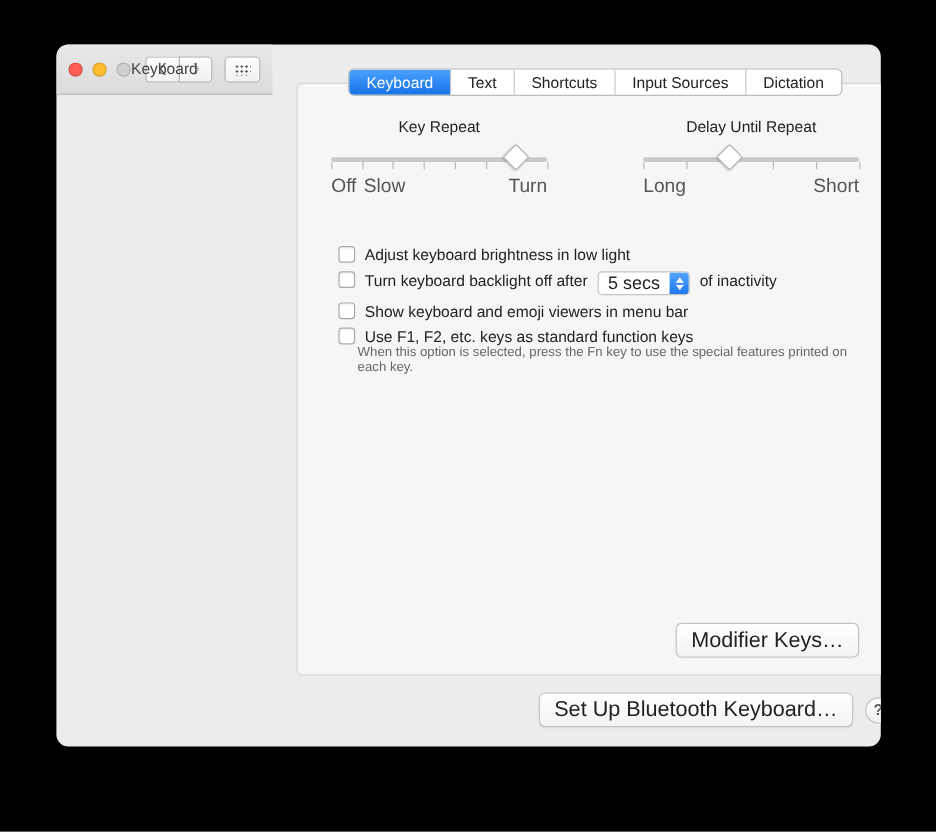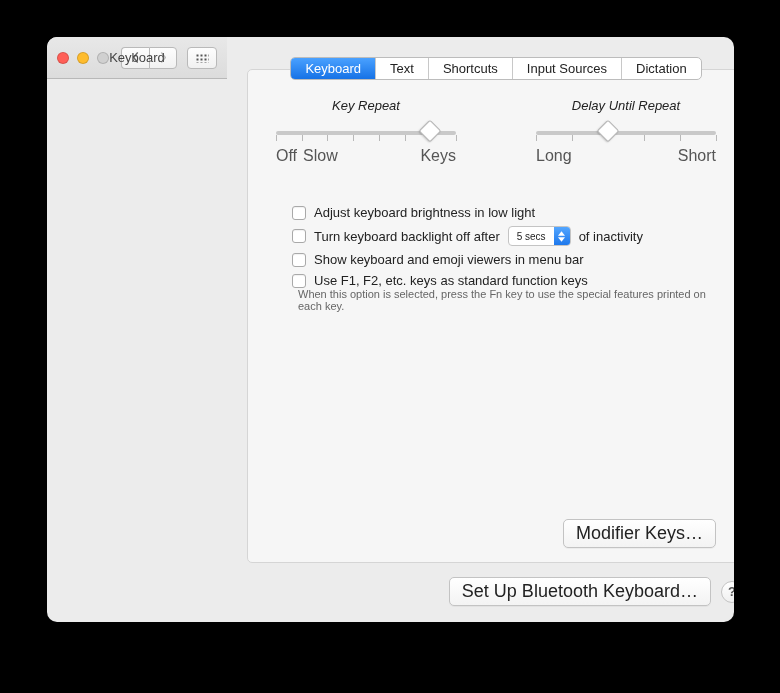--- a/index.html
+++ b/index.html
@@ -116,21 +116,21 @@
     position: relative;
   }
   .sliders-row {
     display: flex;
     gap: 80px;
     justify-content: center;
     margin-bottom: 28px;
   }
   .slider-col { width: 180px; }
   .slider-col .label {
-    text-align: center; font-size: 13px; margin-bottom: 8px; font-style: italic;
+    text-align: center; font-size: 13px; margin-bottom: 8px;
   }
   .slider-track {
     position: relative; height: 24px;
   }
   .rail {
     position: absolute; left: 0; right: 0; top: 10px;
     height: 4px; background: #c9c9c9; border-radius: 2px;
   }
   .tick {
     position: absolute; top: 14px; width: 1px; height: 6px; background: #b8b8b8;
@@ -141,32 +141,32 @@
     transform: translateX(-50%) rotate(45deg);
     box-shadow: 0 1px 2px rgba(0,0,0,0.2), inset 0 0 0 0.5px rgba(0,0,0,0.03);
   }
   .slider-bot {
     display: flex; justify-content: space-between;
     font-size: 16px; color: #555; margin-top: 2px;
   }
   .slider-bot .pair { display: flex; gap: 6px; }
 
   .options { margin-top: 6px; }
-  .opt { display: flex; align-items: center; gap: 8px; margin: 6px 16px; flex-wrap: wrap; }
+  .opt { display: flex; gap: 8px; margin: 6px 6px; flex-wrap: wrap; }
   .chk {
     width: 14px; height: 14px; border: 1px solid #a9a9a9;
     border-radius: 3px; background: #fff; flex-shrink: 0;
     box-shadow: inset 0 1px 1px rgba(0,0,0,0.06);
   }
   .dropdown {
     display: inline-flex; align-items: center;
     border: 1px solid #c4c4c4; border-radius: 4px;
     overflow: hidden; height: 20px; background: #fff;
   }
-  .dropdown .val { padding: 0 8px; font-size: 10px; }
+  .dropdown .val { padding: 0 8px; font-size: 15px; }
   .dropdown .arrows {
     width: 16px; height: 100%;
     background: linear-gradient(#53a6ff,#1e78ec);
     display: flex; flex-direction: column; align-items: center; justify-content: center;
     gap: 1px;
   }
   .dropdown .arrows svg { width: 7px; height: 5px; fill: #fff; }
   .hint {
     font-size: 11px; color: #666; margin-left: 22px; margin-top: -2px;
   }
@@ -249,21 +249,21 @@
               <div class="tick" style="left: 71.4286%;"></div>
               <div class="tick" style="left: 85.7143%;"></div>
               <div class="tick" style="left: 100%;"></div>
               <div class="knob" style="left: 85.7143%;"></div>
             </div>
           <div class="slider-bot">
             <span class="pair">
               <span>Off</span>
               <span>Slow</span>
             </span>
-            <span>Keys</span>
+            <span>Turn</span>
           </div>
         </div>
 
         <div class="slider-col">
           <div class="label">Delay Until Repeat</div>
           <div class="slider-track" id="dl-track">
               <div class="rail"></div>
               <div class="tick" style="left: 0%;"></div>
               <div class="tick" style="left: 20%;"></div>
               <div class="tick" style="left: 40%;"></div>

